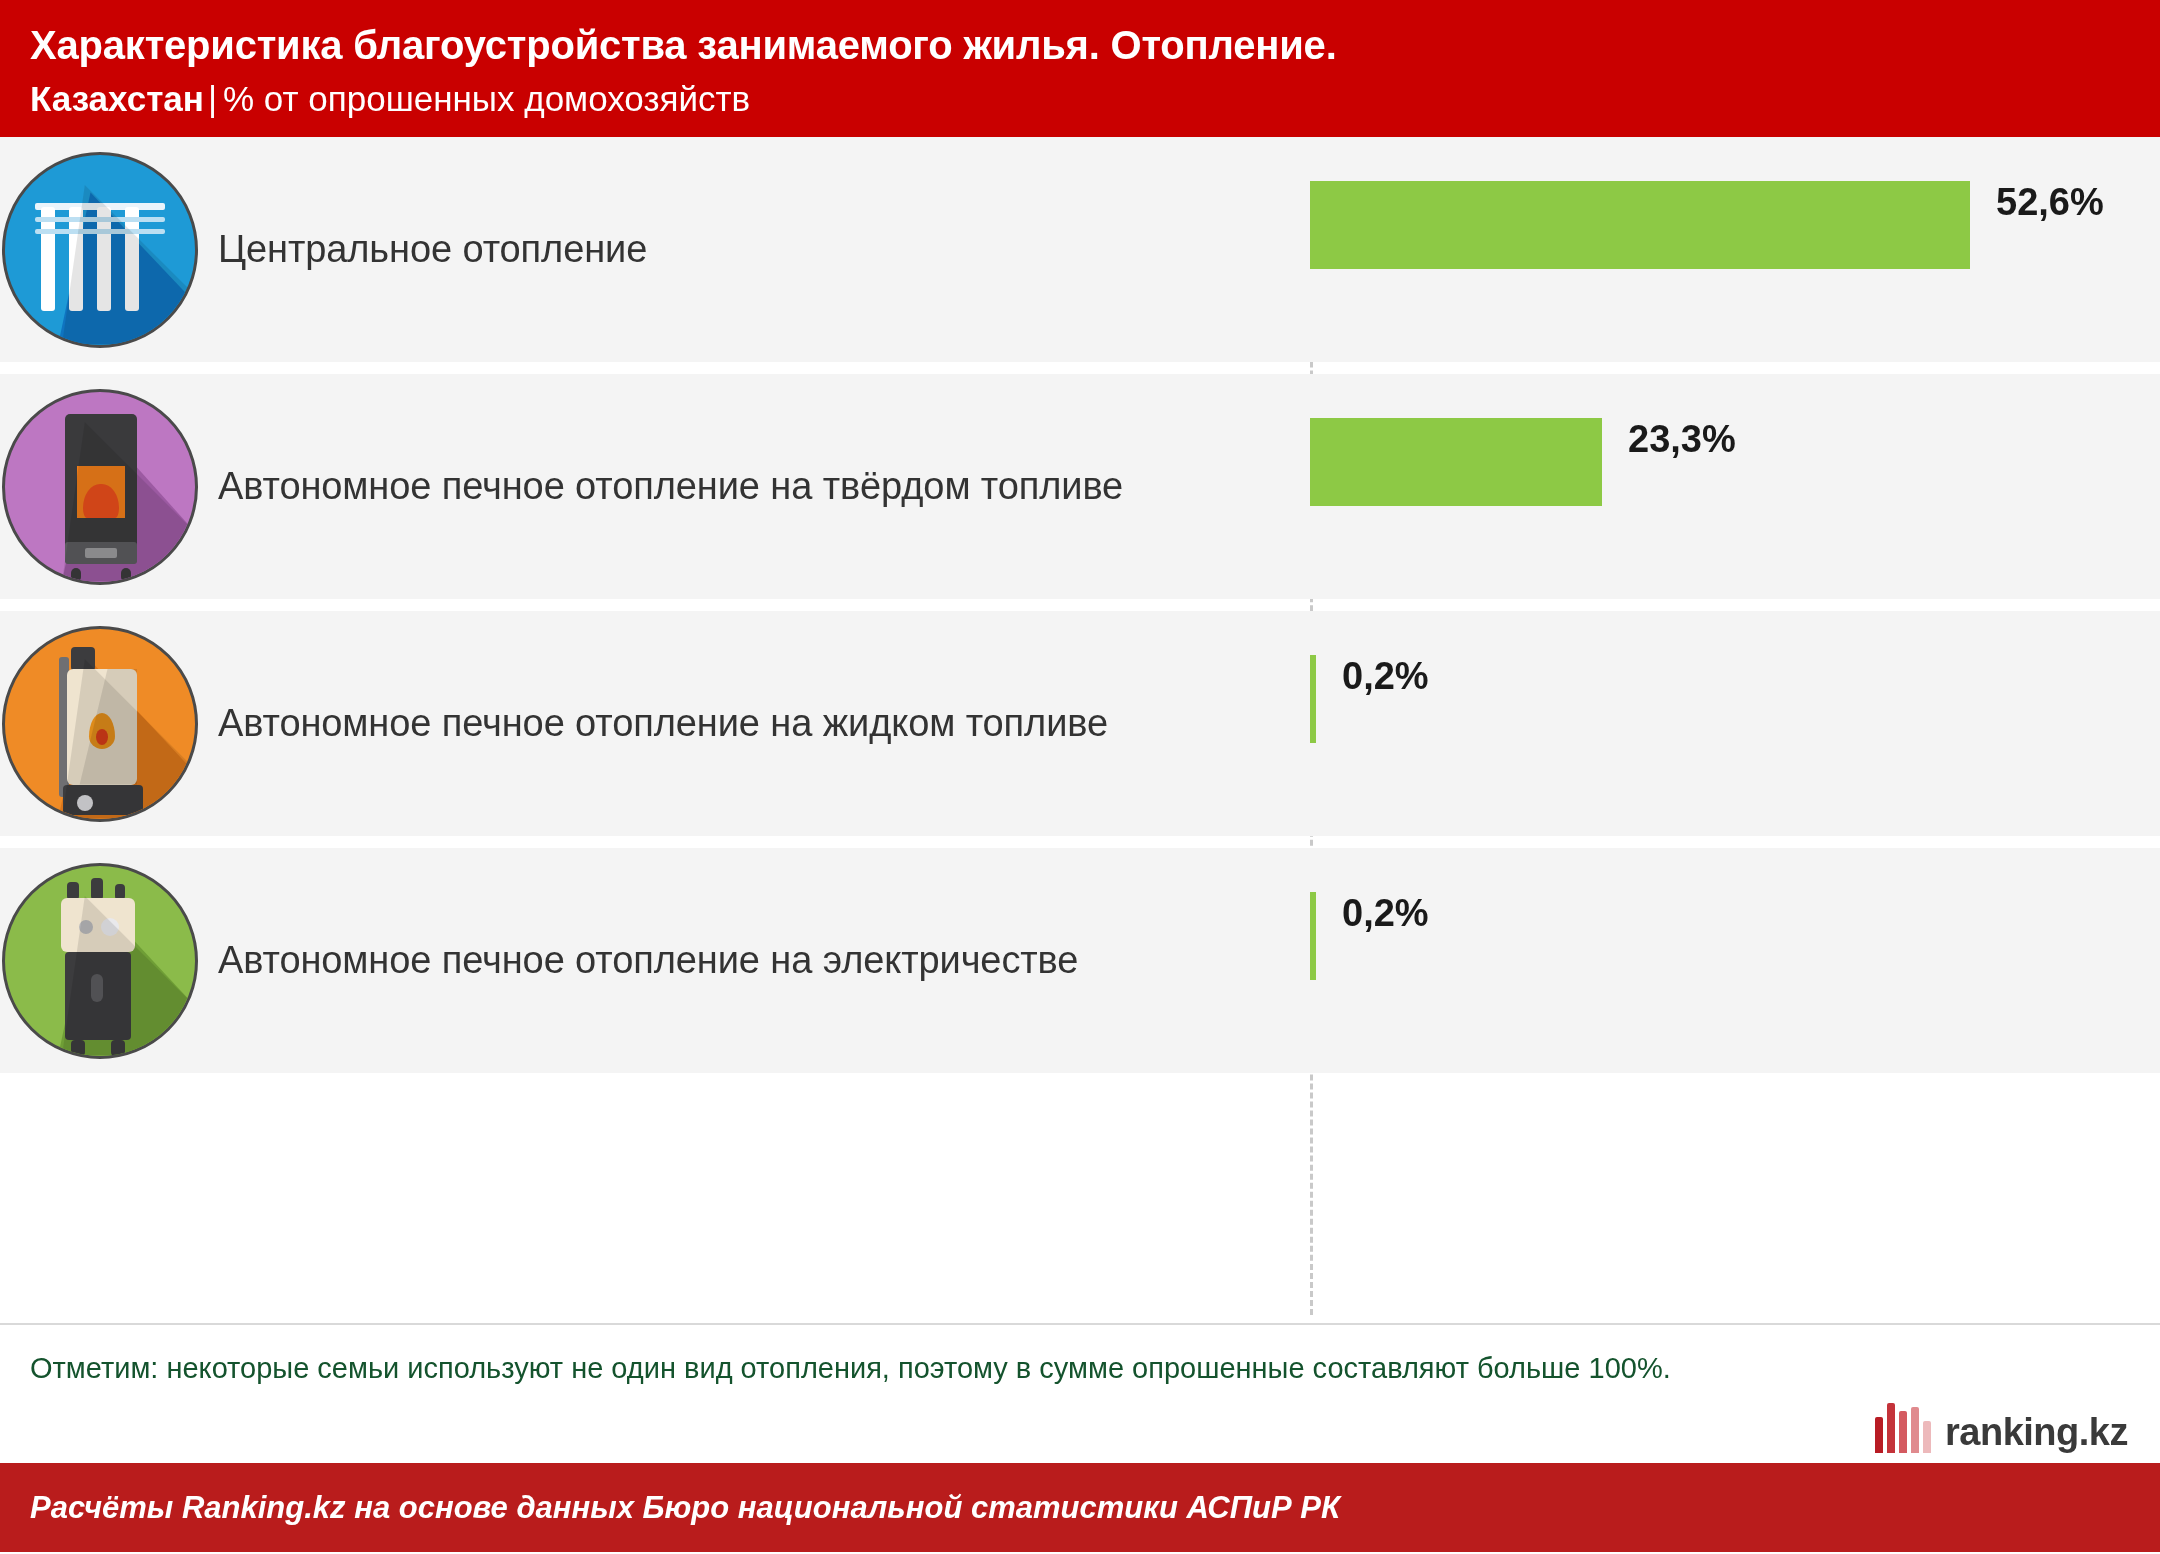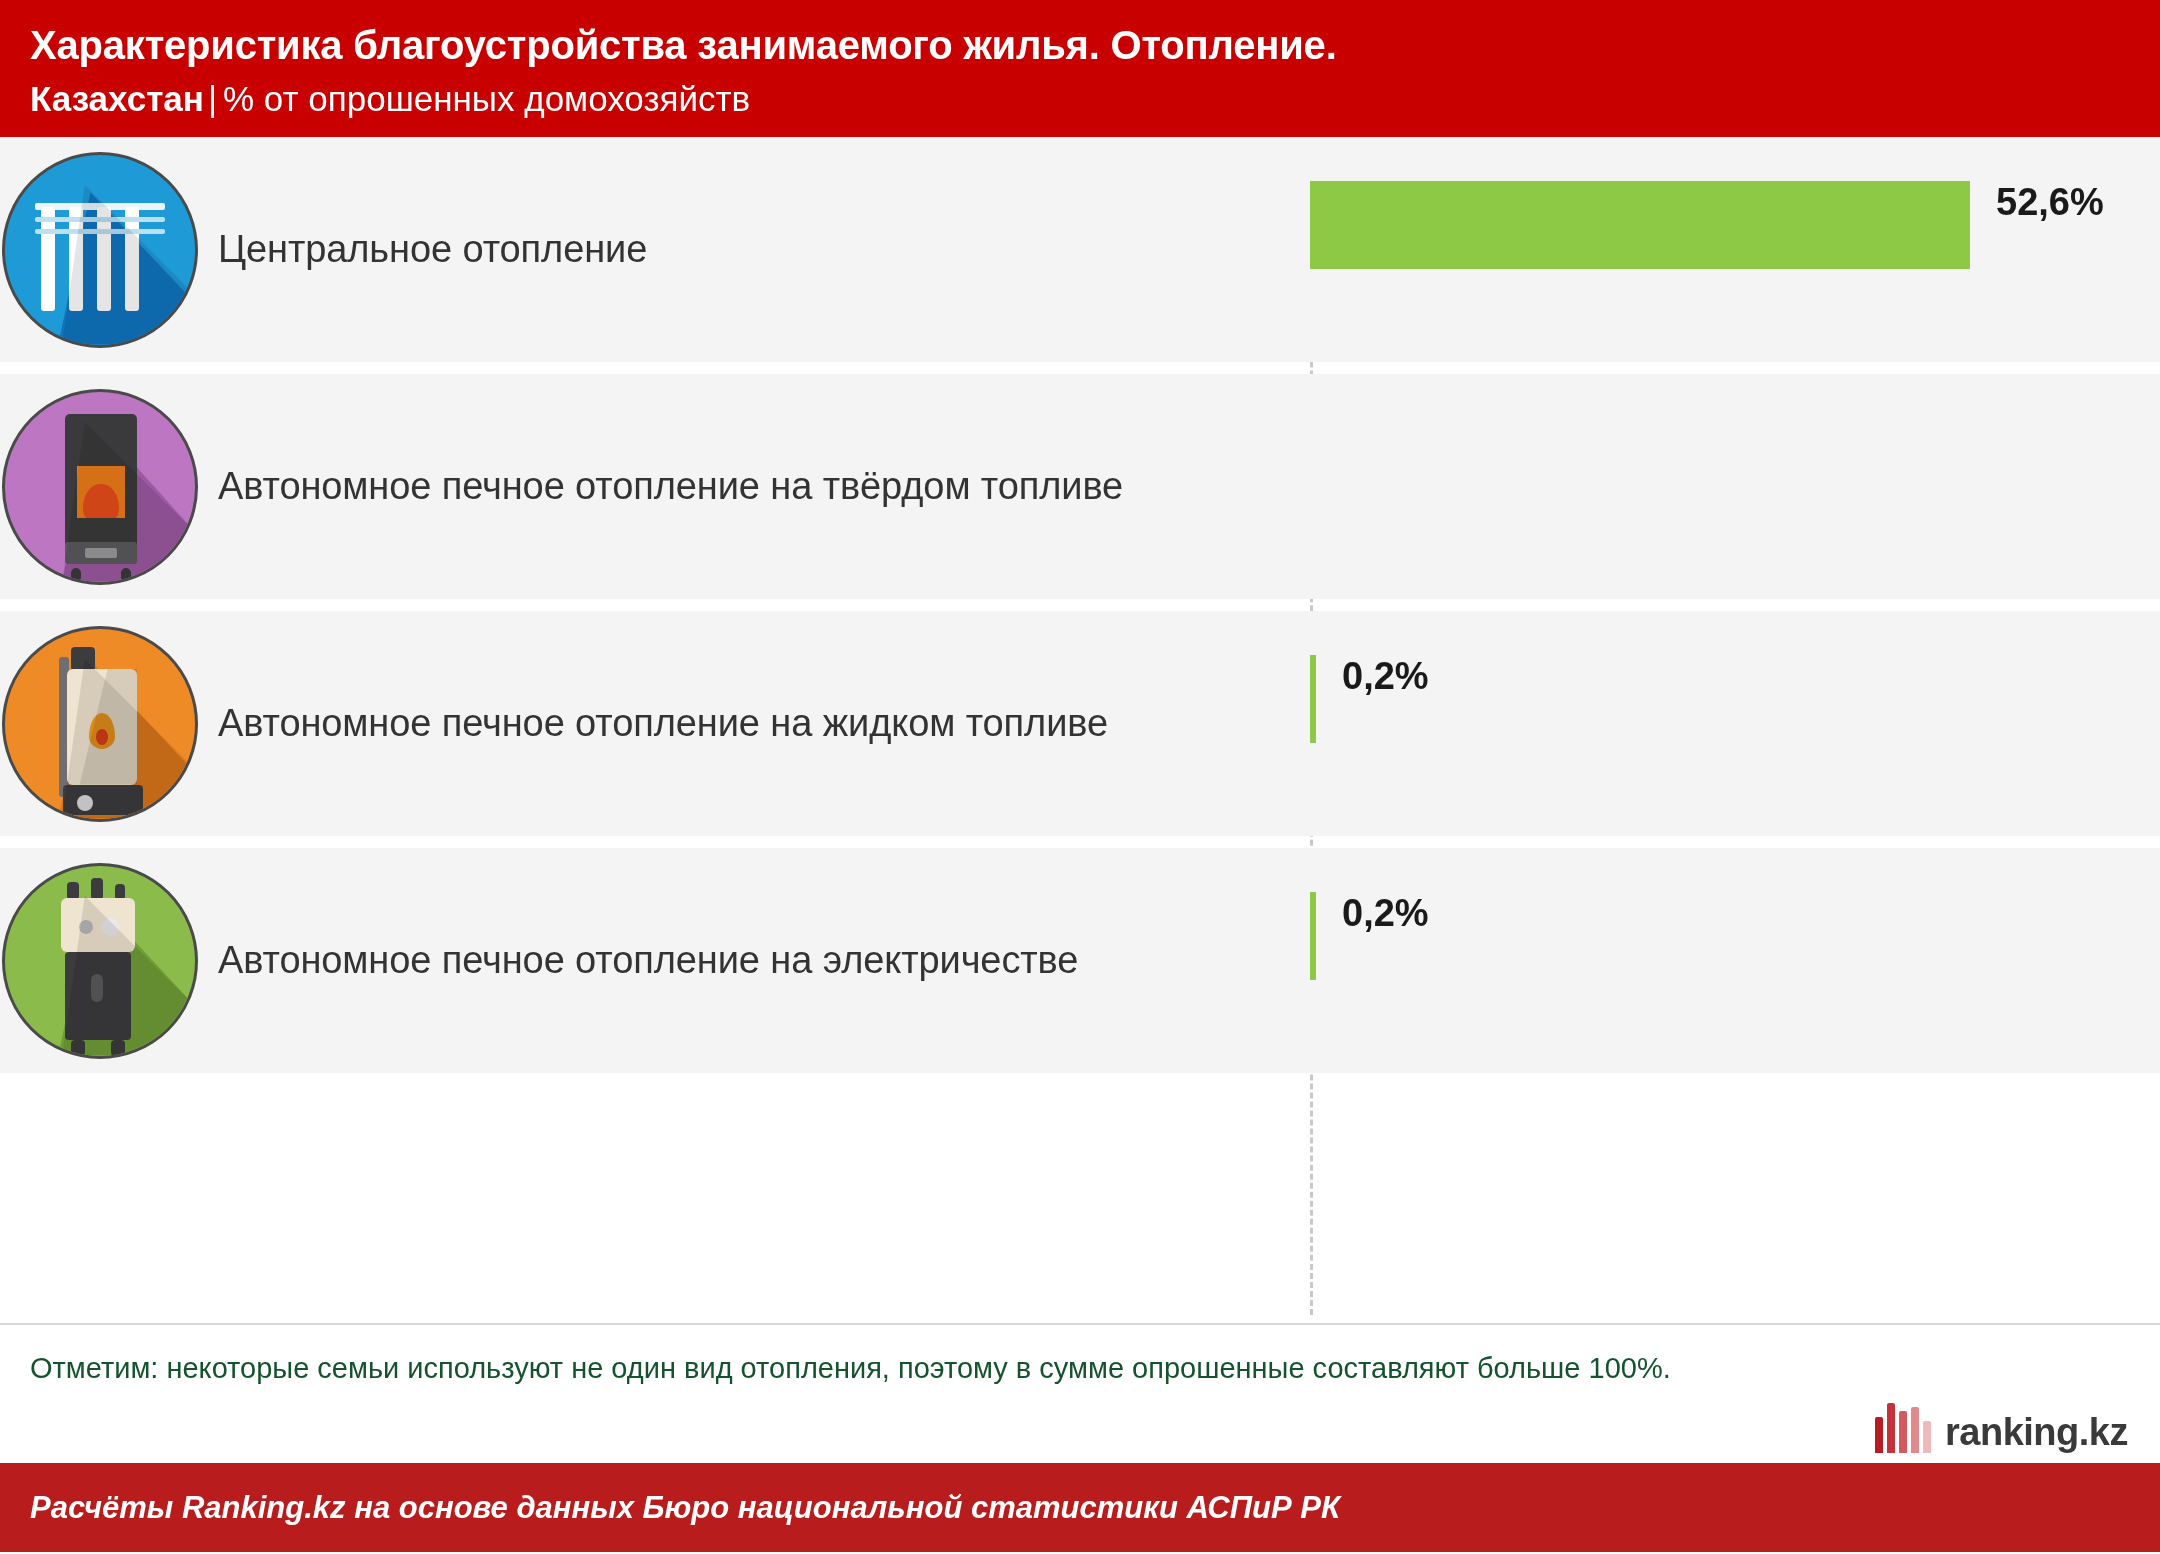--- a/index.html
+++ b/index.html
@@ -329,20 +329,24 @@
             <div class="stove-fire" style="left:78px;top:92px;width:36px;height:34px;"></div>
             <div class="stove-base" style="left:60px;top:150px;width:72px;height:22px;"></div>
             <div class="stove-grill" style="left:80px;top:156px;width:32px;height:10px;"></div>
             <div class="stove-body" style="left:66px;top:176px;width:10px;height:14px;"></div>
             <div class="stove-body" style="left:116px;top:176px;width:10px;height:14px;"></div>
           </div>
           <div class="icon-shadow"></div>
         </div>
       </div>
       <div class="row-label">Автономное печное отопление на твёрдом топливе</div>
+      <div class="bar-area">
+        <div class="bar" style="width:292px;"></div>
+        <div class="bar-value">23,3%</div>
+      </div>
     </div>
 
     <div class="row">
       <div class="icon-wrap">
         <div class="icon-circle" style="background:#ef8b26;">
           <div class="art">
             <div style="position:absolute;top:0;left:0;width:100%;height:100%;background:#d9751a;clip-path:polygon(46% 18%,100% 76%,100% 100%,28% 100%);"></div>
             <div class="boil-pipe" style="left:54px;top:28px;width:10px;height:140px;"></div>
             <div class="boil-dark" style="left:66px;top:18px;width:24px;height:24px;"></div>
             <div class="boil-body" style="left:62px;top:40px;width:70px;height:116px;"></div>

